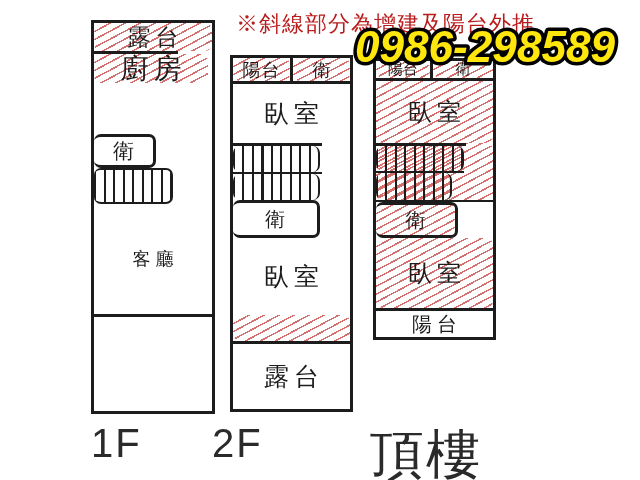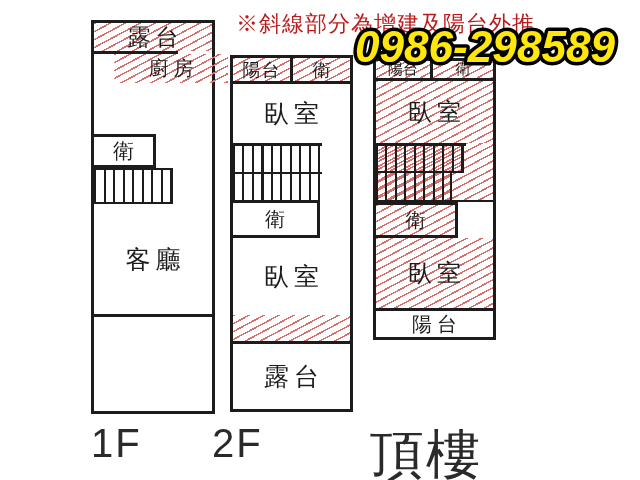--- a/index.html
+++ b/index.html
@@ -23,33 +23,33 @@
     background-image: repeating-linear-gradient(90deg,
       #1c1c1c 0, #1c1c1c 2px, rgba(0,0,0,0) 2px, rgba(0,0,0,0) 9.5px),
       repeating-linear-gradient(152deg,
       #d4706e 0, #d4706e 1.5px, rgba(0,0,0,0) 1.5px, rgba(0,0,0,0) 7px);
   }
   
   .plan { position:absolute; border:3px solid #1c1c1c; background:#fff; }
   #plan-1f   { left:91px;  top:20px; width:124px; height:394px; }
   #plan-2f   { left:230px; top:55px; width:123px; height:357px; }
   #plan-roof { left:373px; top:58px; width:123px; height:282px; }
-  .room { position:absolute; display:flex; align-items:center; justify-content:center; }
+  .room { position:absolute; display:flex; align-items:center; justify-content:center;border-radius:7px; }
   .rlbl { letter-spacing:5px; text-indent:5px; white-space:nowrap; color:#1c1c1c; }
   .wall { position:absolute; background:#1c1c1c; }
   
   .r1-terrace { left:0; top:0; width:118px; height:28px; font-size:23px; }
   .r1-terrace-line { left:0; top:28px; width:84px; height:3px; }
-  .r1-kitchen { left:0; top:31px; width:114px; height:29px; font-size:20px;margin-left:20px; }
+  .r1-kitchen { left:0; top:31px; width:114px; height:29px; font-size:28px; }
   .r1-dining  { left:0; top:60px; width:118px; height:51px; font-size:26px; }
   .r1-bath    { left:0; top:111px; width:62px; height:34px;
                 border:3px solid #1c1c1c; border-left:none; background:#fff; font-size:21px; }
   .r1-stairs  { left:0; top:145px; width:79px; height:36px;
                 border:2px solid #1c1c1c; border-left:none; }
-  .r1-living  { left:0; top:181px; width:118px; height:110px; font-size:25px; }
+  .r1-living  { left:0; top:181px; width:118px; height:110px; font-size:18px; }
   .r1-divider { left:0; top:291px; width:118px; height:3px; }
   .r1-garage  { left:0; top:294px; width:118px; height:94px; font-size:25px; }
   
   .r2-balcony  { left:0; top:0; width:57px; height:23px; font-size:18px; }
   .r2-balcony .rlbl { letter-spacing:1px; text-indent:0; }
   .r2-topdiv   { left:57px; top:0; width:3px; height:23px; }
   .r2-bathtop  { left:60px; top:0; width:57px; height:23px; font-size:18px; }
   .r2-toprow-line { left:0; top:23px; width:117px; height:3px; }
   .r2-bed-up   { left:0; top:26px; width:117px; height:59px; font-size:25px; }
   .r2-stairs-top { left:0; top:85px; width:89px; height:3px; }

